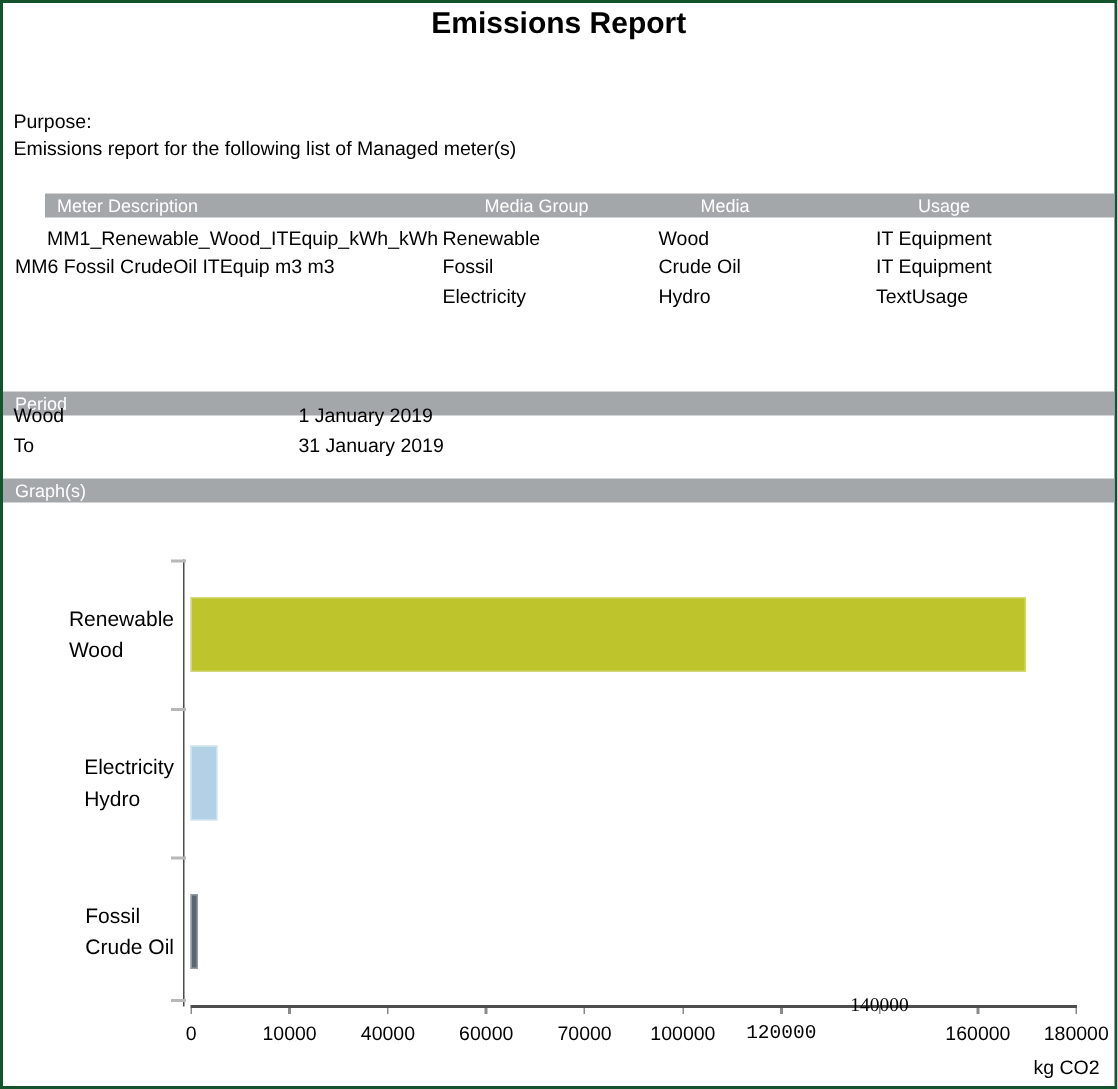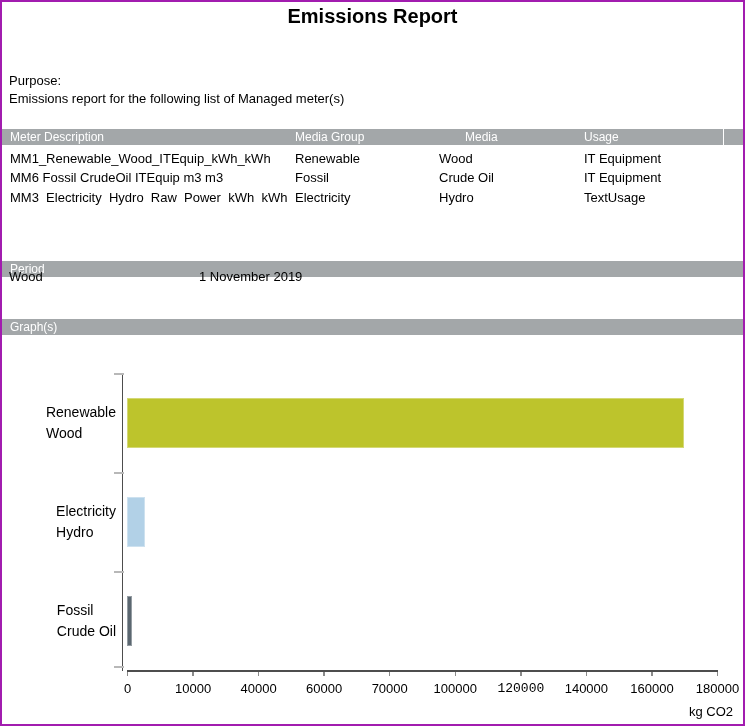--- a/index.html
+++ b/index.html
@@ -1,18 +1,18 @@
 <!DOCTYPE html>
 <html><head>
 <meta charset="utf-8">
 <style>
   html,body{margin:0;padding:0;background:#fff;}
   .page{
     position:relative;width:745px;height:726px;box-sizing:border-box;
-    border:2px solid #a21caf;background:#ffffff;overflow:hidden;
+    border:2px solid #14532d;background:#ffffff;overflow:hidden;
     font-family:"Liberation Sans","DejaVu Sans",sans-serif;color:#000;
   }
   .abs{position:absolute;}
   .title{top:0;left:0;right:0;text-align:center;font-size:20px;font-weight:bold;line-height:28px;}
   .body-text{font-size:13px;line-height:18px;}
   .band{
     left:0;right:0;height:16px;background:#a3a7a9;color:#ffffff;
     font-size:12px;line-height:16px;
   }
   .band .band-label{position:absolute;left:8px;top:0;line-height:16px;}
@@ -39,52 +39,55 @@
 </head>
 <body>
 
 <div class="page">
 
   <div class="abs title">Emissions Report</div>
 
   <div class="abs body-text" style="left:7px;top:70px;">Purpose:</div>
   <div class="abs body-text" style="left:7px;top:88px;">Emissions report for the following list of Managed meter(s)</div>
 
-  <div class="abs band" style="top:127px;">
+  <div class="abs band" style="top:127px;margin-left:28px;">
     <span class="th" style="left:8px;">Meter Description</span>
     <span class="th" style="left:293px;">Media Group</span>
-    <span class="th" style="left:463px;">Media</span>
+    <span class="th" style="left:437px;">Media</span>
     <span class="th" style="left:582px;">Usage</span>
     <span class="notch" style="left:721px;"></span>
   </div>
-  <div class="abs trow" style="top:147px;">
+  <div class="abs trow" style="top:147px;text-align:right;">
     <span class="cell c1" style="left:8px;">MM1_Renewable_Wood_ITEquip_kWh_kWh</span>
     <span class="cell" style="left:293px;">Renewable</span>
     <span class="cell" style="left:437px;">Wood</span>
     <span class="cell" style="left:582px;">IT Equipment</span>
   </div>
   <div class="abs trow" style="top:166px;">
     <span class="cell c1" style="left:8px;">MM6 Fossil CrudeOil ITEquip m3 m3</span>
     <span class="cell" style="left:293px;">Fossil</span>
     <span class="cell" style="left:437px;">Crude Oil</span>
     <span class="cell" style="left:582px;">IT Equipment</span>
   </div>
   <div class="abs trow" style="top:186px;">
-    <span class="cell c1" style="left:8px;">MM3  Electricity  Hydro  Raw  Power  kWh  kWh</span>
     <span class="cell" style="left:293px;">Electricity</span>
     <span class="cell" style="left:437px;">Hydro</span>
     <span class="cell" style="left:582px;">TextUsage</span>
   </div>
 
   <div class="abs band" style="top:259px;">
     <span class="band-label">Period</span>
   </div>
   <div class="abs prow" style="top:265px;">
     <span class="plabel">Wood</span>
-    <span class="pvalue">1 November 2019</span>
+    <span class="pvalue">1 January 2019</span>
+  </div>
+  <div class="abs prow" style="top:285px;">
+    <span class="plabel">To</span>
+    <span class="pvalue">31 January 2019</span>
   </div>
 
   <div class="abs band" style="top:317px;">
     <span class="band-label">Graph(s)</span>
   </div>
 
   <div id="chart" class="abs chart">
     <div class="y-axis"></div>
     <div class="x-axis"></div>
     <div class="x-axis-unit">kg CO2</div>
@@ -100,21 +103,21 @@
       <div class="x-tick-label" style="left: 224.611px; top: 343px;">40000</div>
       <div class="x-tick" style="left: 321.417px; top: 333.5px;"></div>
       <div class="x-tick-label" style="left: 290.167px; top: 343px;">60000</div>
       <div class="x-tick" style="left: 386.972px; top: 333.5px;"></div>
       <div class="x-tick-label" style="left: 355.722px; top: 343px;">70000</div>
       <div class="x-tick" style="left: 452.528px; top: 333.5px;"></div>
       <div class="x-tick-label" style="left: 421.278px; top: 343px;">100000</div>
       <div class="x-tick" style="left: 518.083px; top: 333.5px;"></div>
       <div class="x-tick-label" style="left: 486.833px; top: 343px; font-family: Liberation Mono, monospace;">120000</div>
       <div class="x-tick" style="left: 583.639px; top: 333.5px;"></div>
-      <div class="x-tick-label" style="left: 552.389px; top: 343px;">140000</div>
+      <div class="x-tick-label" style="left: 552.389px; top: 324px; font-family: Liberation Serif, serif;">140000</div>
       <div class="x-tick" style="left: 649.194px; top: 333.5px;"></div>
       <div class="x-tick-label" style="left: 617.944px; top: 343px;">160000</div>
       <div class="x-tick" style="left: 714.75px; top: 333.5px;"></div>
       <div class="x-tick-label" style="left: 683.5px; top: 343px;">180000</div>
       <div class="bar" style="top: 59.5px; width: 557.222px; background: rgb(189, 196, 44);"></div>
       <div class="cat-label" style="top: 63.5px;"><span class="inner"><div>Renewable</div><div>Wood</div></span></div>
       <div class="bar" style="top: 158.5px; width: 18.3556px; background: rgb(178, 209, 231);"></div>
       <div class="cat-label" style="top: 162.5px;"><span class="inner"><div>Electricity</div><div>Hydro</div></span></div>
       <div class="bar" style="top: 257.5px; width: 5.9px; background: rgb(91, 103, 112);"></div>
       <div class="cat-label" style="top: 261.5px;"><span class="inner"><div>Fossil</div><div>Crude Oil</div></span></div>

